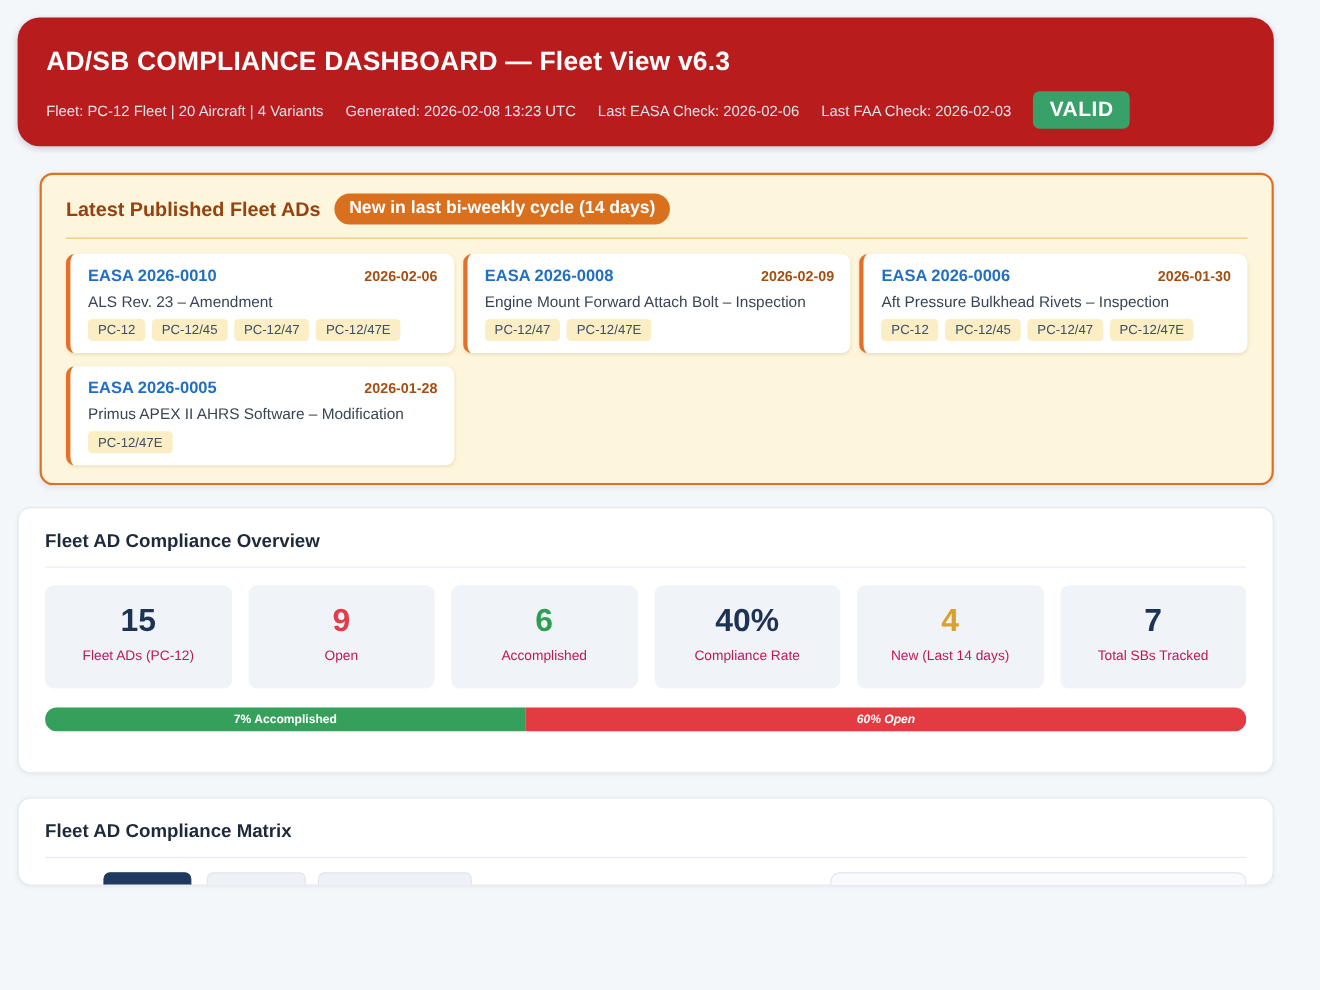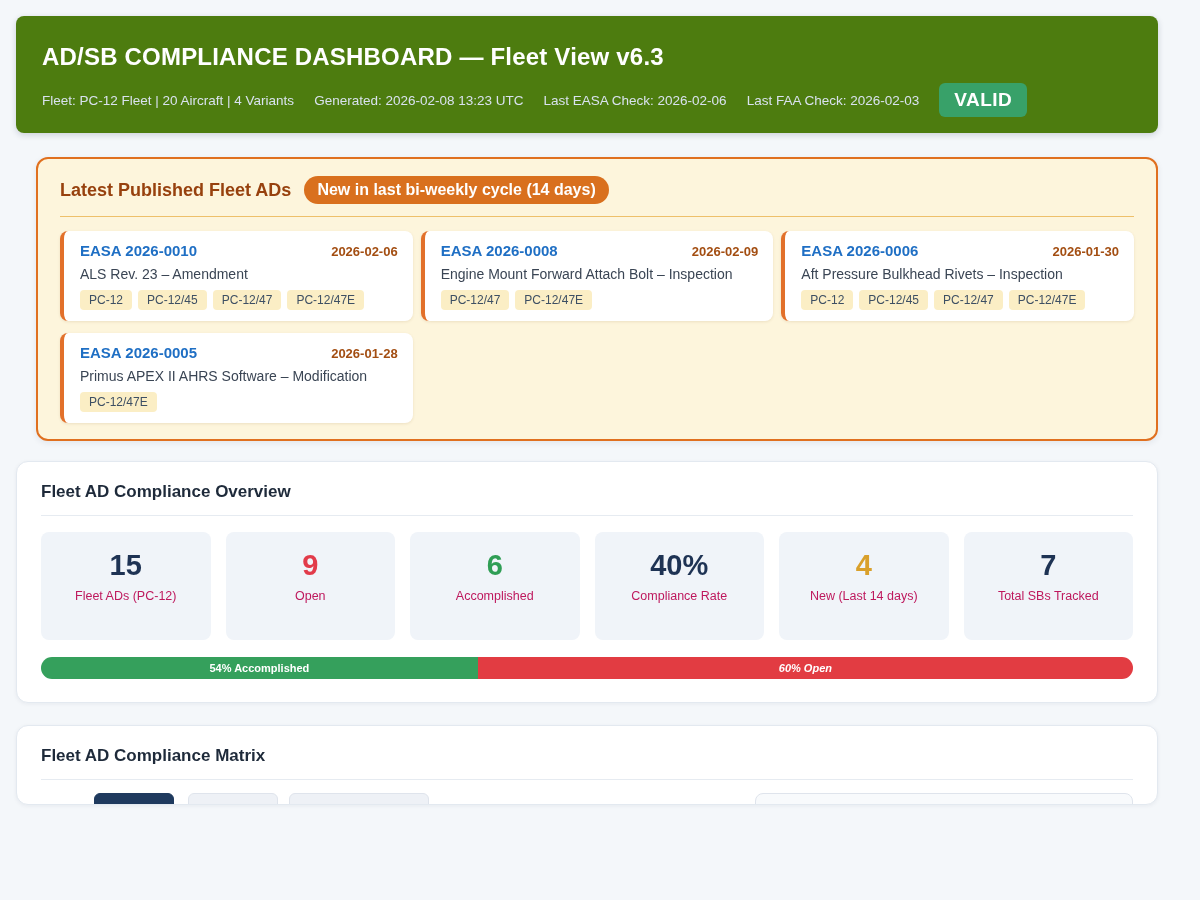--- a/index.html
+++ b/index.html
@@ -6,22 +6,22 @@
   html, body { width: 1200px; height: 900px; overflow: hidden; }
   body {
     background: #f4f7fa;
     font-family: "Liberation Sans", "DejaVu Sans", sans-serif;
     position: relative;
   }
   .page { padding: 16px 42px 0 16px; width: 1200px; }
 
   
   .header {
-    background: #4d7c0f;
-    border-radius: 8px;
+    background: #b91c1c;
+    border-radius: 20px;
     height: 117px;
     padding: 27px 26px 0 26px;
     color: #ffffff;
     box-shadow: 0 2px 6px rgba(20,40,70,.18);
   }
   .header h1 {
     font-size: 24px;
     font-weight: 700;
     letter-spacing: .2px;
     line-height: 28px;
@@ -107,21 +107,21 @@
     box-shadow: 0 1px 4px rgba(20,40,70,.06);
   }
   .overview { margin-top: 20px; height: 242px; padding: 20px 24px 0 24px; }
   .panel-title { font-size: 17px; font-weight: 700; color: #1e2a3a; }
   .panel-divider { border-bottom: 1px solid #e6ebf1; margin-top: 13px; }
   .stats-row { margin-top: 16px; display: flex; gap: 15px; }
   .stat-card {
     flex: 1;
     background: #f0f4f9;
     border-radius: 8px;
-    height: 108px;
+    height: 94px;
     text-align: center;
     padding-top: 17px;
   }
   .stat-value { font-size: 29px; font-weight: 700; line-height: 32px; }
   .stat-label { margin-top: 8px; font-size: 12.5px; color: #be185d; }
   .c-navy  { color: #1e3354; }
   .c-red   { color: #e23b4a; }
   .c-green { color: #2f9e55; }
   .c-amber { color: #d9a02b; }
 
@@ -267,21 +267,21 @@
         <div class="stat-value c-amber">4</div>
         <div class="stat-label">New (Last 14 days)</div>
       </div>
       <div class="stat-card">
         <div class="stat-value c-navy">7</div>
         <div class="stat-label">Total SBs Tracked</div>
       </div>
     </div>
 
     <div class="progress-bar">
-      <div class="seg seg-green" style="width: 40%;">54% Accomplished</div>
+      <div class="seg seg-green" style="width: 40%;">7% Accomplished</div>
       <div class="seg seg-red" style="width: 60%; font-style: italic;">60% Open</div>
     </div>
   </div>
 
   <div class="panel matrix">
     <div class="panel-title">Fleet AD Compliance Matrix</div>
     <div class="panel-divider"></div>
     <div class="matrix-controls">
       <div class="mbtn mbtn-dark"></div>
       <div class="mbtn mbtn-2"></div>

